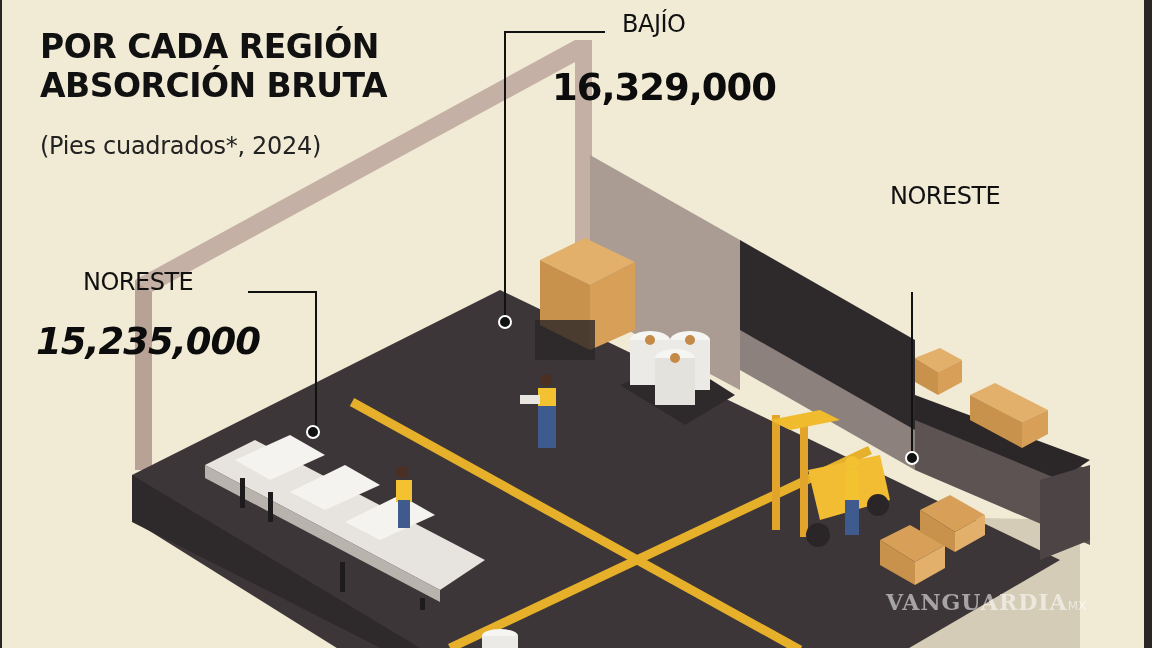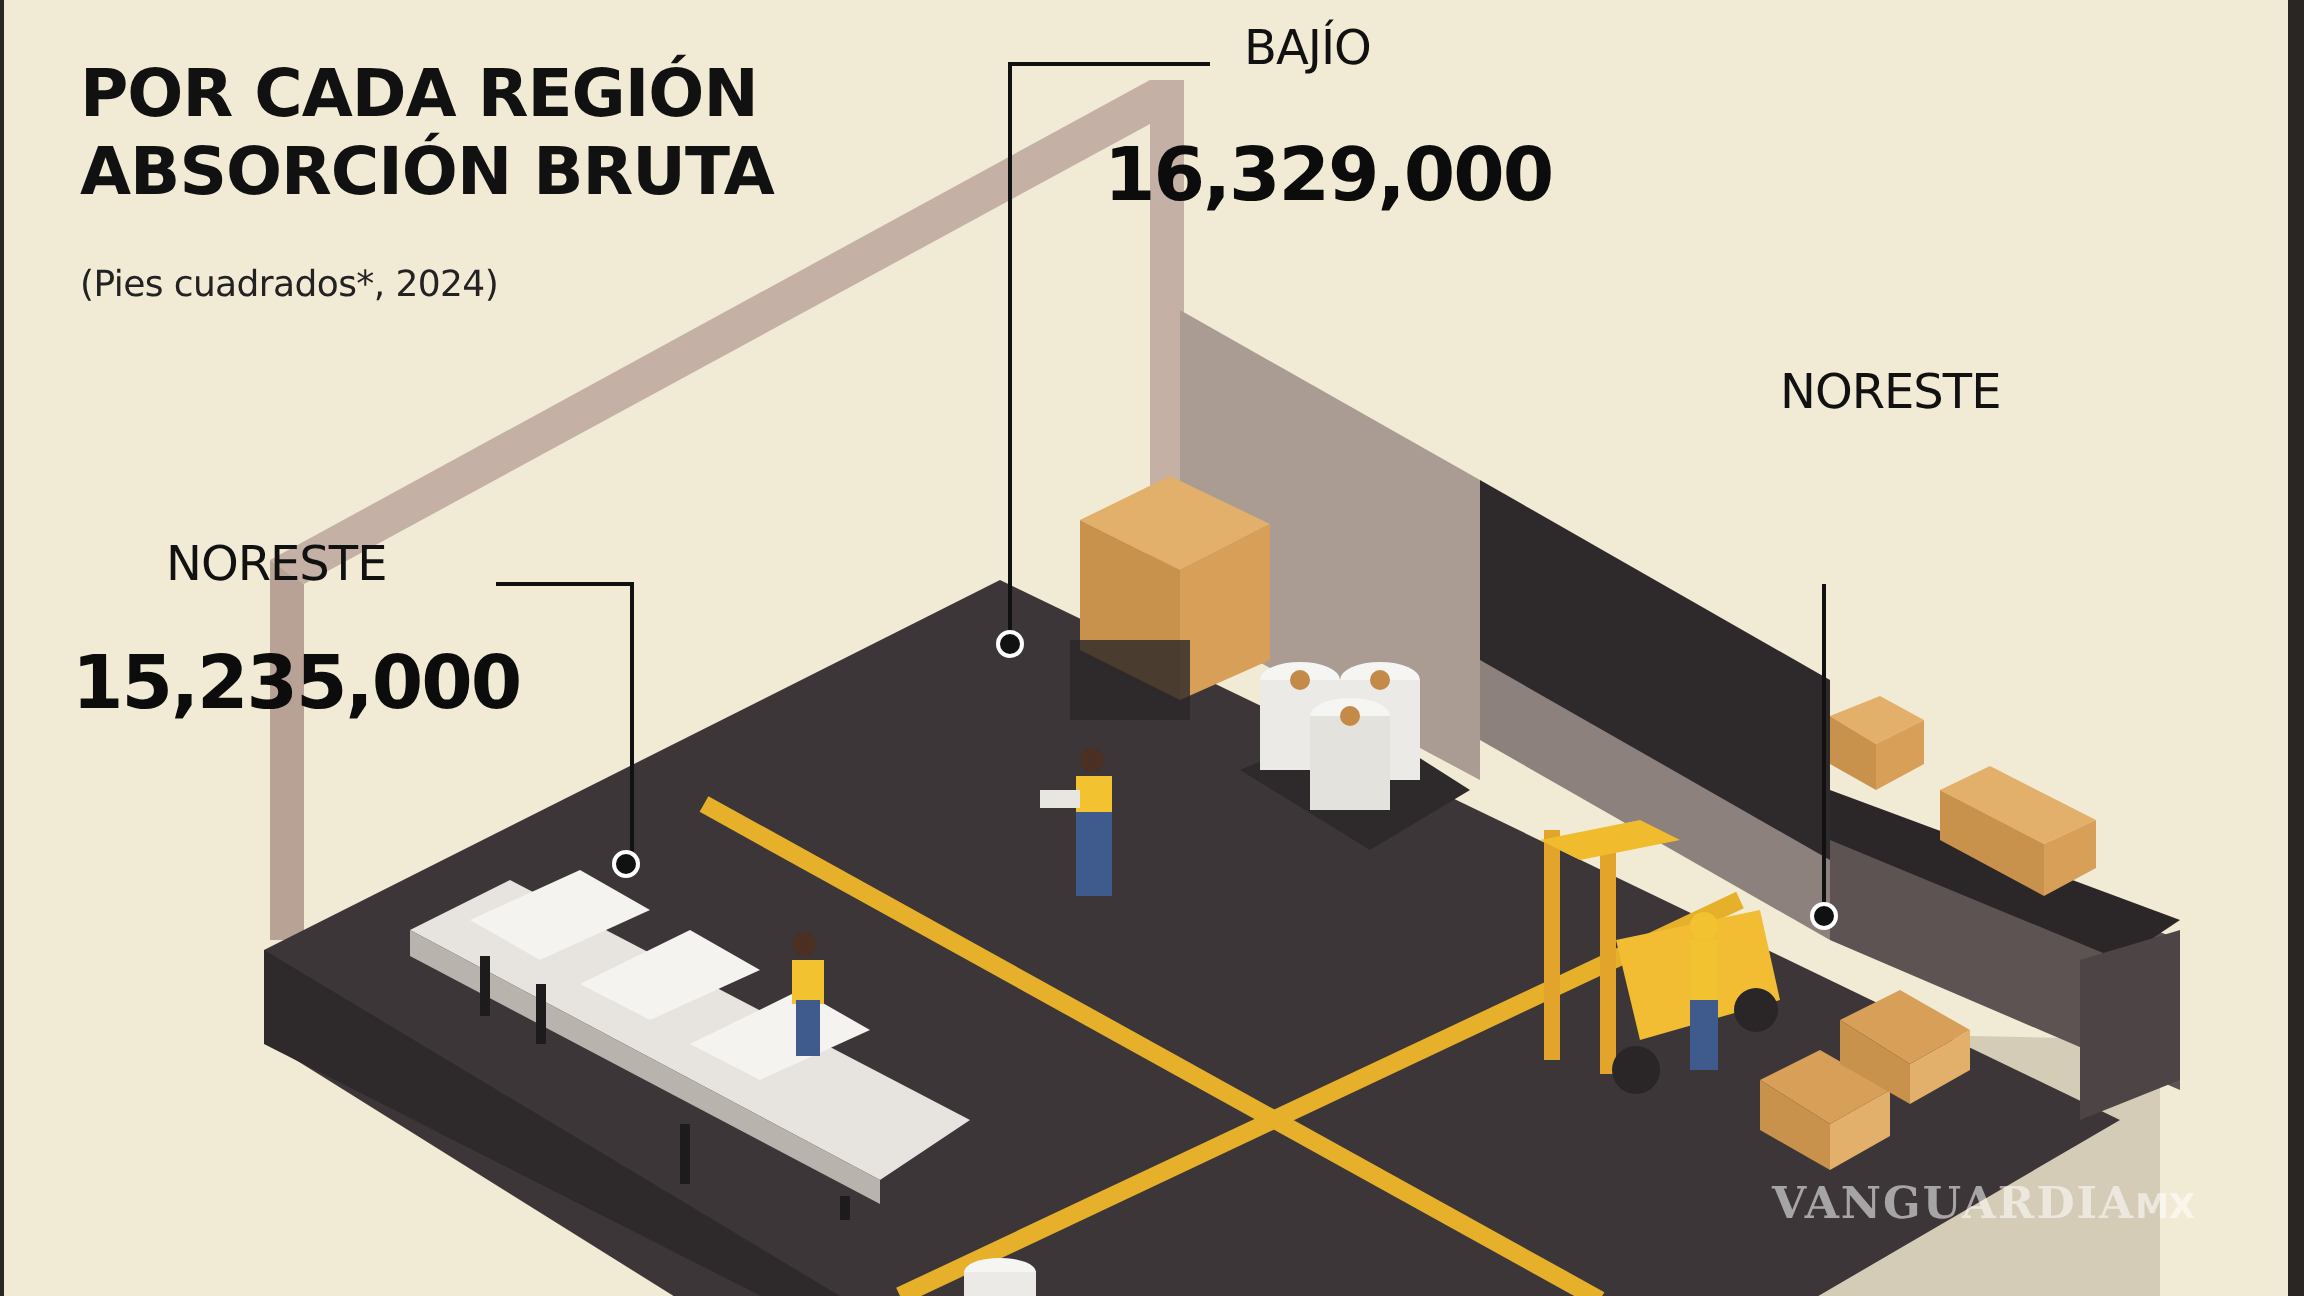--- a/index.html
+++ b/index.html
@@ -2,27 +2,27 @@
 <html><head>
 <meta charset="utf-8">
 <style>
   html, body { margin:0; padding:0; }
   body { width:1152px; height:648px; overflow:hidden; background:#f1ebd6; position:relative; font-family:"DejaVu Sans", sans-serif; }
   #stage { position:absolute; left:0; top:0; width:1152px; height:648px; }
   .right-edge { position:absolute; right:0; top:0; width:8px; height:648px; background:#2a2624; }
   .left-edge { position:absolute; left:0; top:0; width:2px; height:648px; background:#2a2624; }
 
   .title { position:absolute; left:40px; top:27px; font-weight:bold; font-size:33px; line-height:39px; color:#111; letter-spacing:-0.5px; }
-  .subtitle { position:absolute; left:40px; top:132px; font-size:18px; color:#222; letter-spacing:-0.3px; }
+  .subtitle { position:absolute; left:40px; top:132px; font-size:24px; color:#222; letter-spacing:-0.3px; }
 
   .region-name { position:absolute; font-size:24px; color:#111; letter-spacing:-0.5px; }
   .region-value { position:absolute; font-size:37px; font-weight:bold; color:#0c0c0c; letter-spacing:-1px; }
 
   .watermark { position:absolute; left:886px; top:589px; font-family:"DejaVu Serif", serif; font-weight:bold; font-size:22px; color:rgba(255,255,255,0.55); letter-spacing:1px; }
-  .watermark small { font-family:"DejaVu Sans", sans-serif; font-weight:bold; font-size:17px; letter-spacing:0; }
+  .watermark small { font-family:"DejaVu Sans", sans-serif; font-weight:normal; font-size:12px; letter-spacing:0; }
 </style>
 </head>
 <body>
 
 <div id="stage">
 
   <svg width="1152" height="648" viewBox="0 0 1152 648" style="position:absolute;left:0;top:0">
 
     <g>
       <polygon points="135,280 575,40 592,40 592,160 575,160 575,62 152,292" fill="#c4b0a4"></polygon>
@@ -145,18 +145,18 @@
     <div>ABSORCIÓN BRUTA</div>
   </div>
   <div class="subtitle">(Pies cuadrados*, 2024)</div>
 
   <div class="region-name" style="left:622px; top:10px;">BAJÍO</div>
   <div class="region-value" style="left:552px; top:66px;">16,329,000</div>
 
   <div class="region-name" style="left:890px; top:182px;">NORESTE</div>
 
   <div class="region-name" style="left:83px; top:268px;">NORESTE</div>
-  <div class="region-value" style="left:36px; top:320px;">15,235,000</div>
+  <div class="region-value" style="left:36px; top:320px;font-style:italic;">15,235,000</div>
 
   <div class="watermark">
     <span>VANGUARDIA</span><small>MX</small>
   </div>
 </div>
 
 </body></html>

